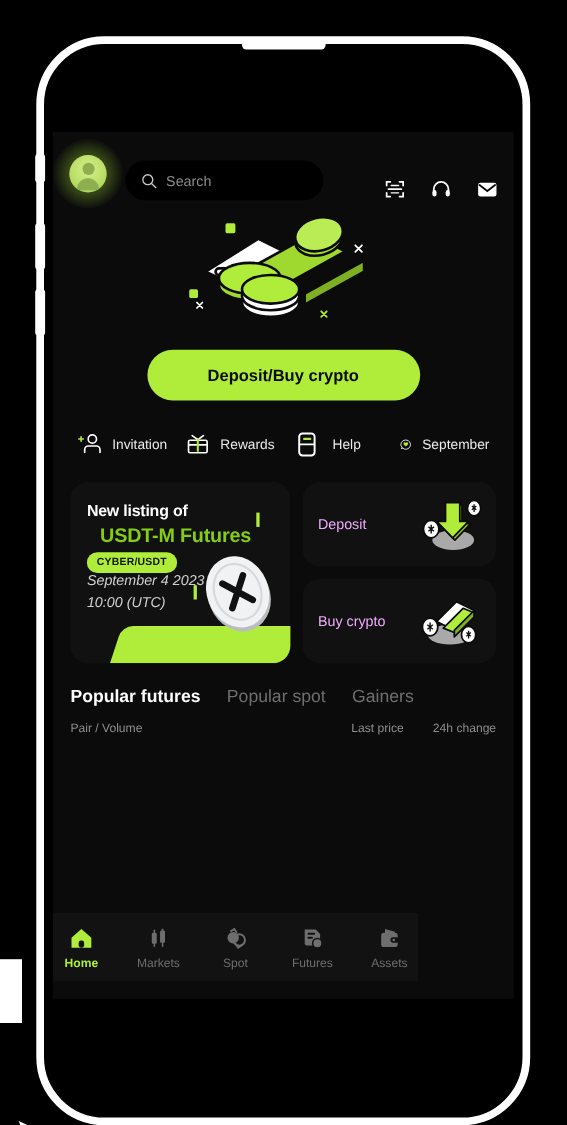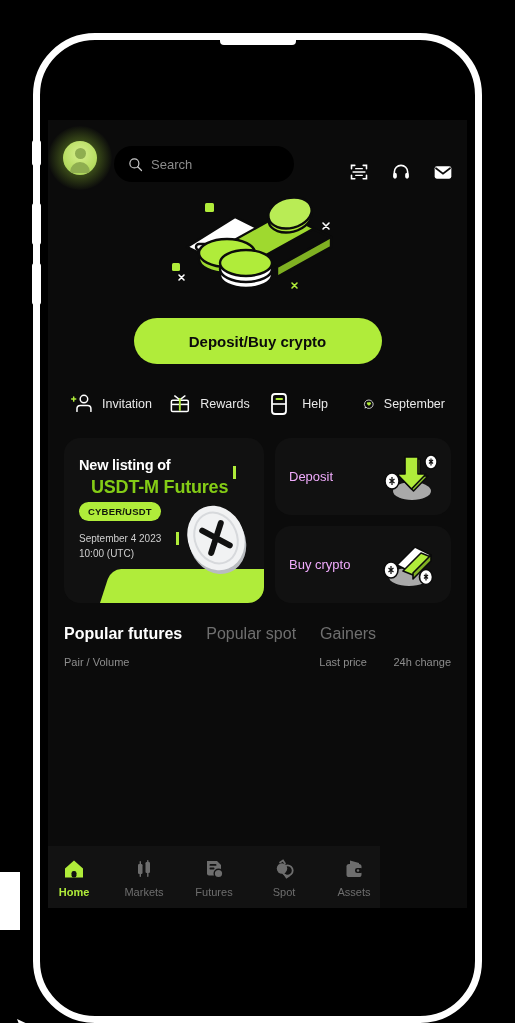--- a/index.html
+++ b/index.html
@@ -57,42 +57,42 @@
   .quick{display:flex;justify-content:space-between;padding:26px 22px 0;}
   .quick-item{width:82px;display:flex;flex-direction:row;align-items:center;gap:9px;cursor:pointer;}
   .quick-label{color:#e9e9e9;font-size:12.5px;}
 
   
   .cards{display:flex;gap:11px;padding:20px 16px 0;}
   .promo{position:relative;width:200px;height:165px;background:#111;border-radius:16px;overflow:hidden;flex:0 0 auto;cursor:pointer;}
   .promo-t1{position:absolute;left:15px;top:19px;color:#fff;font-size:14.5px;font-weight:700;letter-spacing:-.2px;}
   .promo-t2{position:absolute;left:15px;top:39px;color:#84cc16;font-size:18px;font-weight:700;letter-spacing:-.2px;margin-left:12px;}
   .promo-badge{position:absolute;left:15px;top:64px;background:#b0ec3a;color:#10160a;font-size:9.5px;font-weight:700;padding:4px 9px;border-radius:10px;letter-spacing:.2px;}
-  .promo-date{position:absolute;left:15px;top:93px;color:#cfcfcf;font-size:10px;line-height:1.5;}
+  .promo-date{position:absolute;left:15px;top:80px;color:#cfcfcf;font-size:13px;line-height:1.5;font-style:italic;}
   .promo-bottom{position:absolute;left:36px;bottom:0;width:190px;height:34px;background:#b0ec3a;
     border-radius:10px 0 0 0;transform:skewX(-18deg);transform-origin:bottom left;}
   .promo-tick{position:absolute;width:3px;height:13px;background:#b0ec3a;}
   .promo-coin{position:absolute;right:6px;top:58px;}
 
   .side-cards{display:flex;flex-direction:column;gap:11px;flex:1 1 auto;}
   .mini{position:relative;height:77px;background:#111;border-radius:16px;display:flex;align-items:center;padding:0 14px;box-sizing:border-box;cursor:pointer;}
   .mini-label{color:#f0abfc;font-size:13px;font-weight:500;}
   .mini-art{position:absolute;right:10px;top:50%;transform:translateY(-50%);}
 
   
   .tabs{display:flex;align-items:baseline;gap:24px;padding:22px 16px 0;}
   .tab{font-size:16px;color:#6f6f6f;font-weight:500;cursor:pointer;white-space:nowrap;}
   .tab.active{color:#fff;font-weight:700;}
   .cols{display:flex;padding:13px 16px 0;color:#8d8d8d;font-size:11px;}
   .col-pair{flex:1 1 auto;}
   .col-price{width:92px;text-align:right;}
   .col-change{width:84px;text-align:right;}
 
   
-  .bottomnav{position:absolute;left:0;bottom:0;width:332px;height:62px;background:#121212;display:flex;align-items:center;gap:18px;}
+  .bottomnav{position:absolute;left:0;bottom:16px;width:332px;height:62px;background:#121212;display:flex;align-items:center;gap:18px;}
   .nav-item{flex:1 1 0;display:flex;flex-direction:column;align-items:center;gap:5px;cursor:pointer;}
   .nav-label{font-size:11px;color:#6e6e6e;}
   .nav-item.active .nav-label{color:#b0ec3a;font-weight:700;}
 </style>
 </head>
 <body>
 
 <div id="stage">
 
   <div class="stray-block"></div>
@@ -312,40 +312,40 @@
             <rect x="7.6" y="4" width="1.4" height="16" rx="0.7"></rect>
             <rect x="13.5" y="5" width="4.5" height="11" rx="1.2"></rect>
             <rect x="15.1" y="3" width="1.4" height="17" rx="0.7"></rect>
           </g>
         </svg>
         <span class="nav-label">Markets</span>
       </div>
 
       <div class="nav-item">
         <svg width="24" height="24" viewBox="0 0 24 24">
+          <circle cx="10" cy="11.5" r="5.2" fill="#6e6e6e"></circle>
+          <circle cx="15.5" cy="13.5" r="5.2" fill="none" stroke="#6e6e6e" stroke-width="1.8"></circle>
+          <path d="M8 5.5 l3-2 2 3" fill="none" stroke="#6e6e6e" stroke-width="1.7" stroke-linecap="round"></path>
+          <path d="M17.5 18.5 l-3 2 -2-3" fill="none" stroke="#6e6e6e" stroke-width="1.7" stroke-linecap="round"></path>
+        </svg>
+        <span class="nav-label">Spot</span>
+      </div>
+
+      <div class="nav-item">
+        <svg width="24" height="24" viewBox="0 0 24 24">
           <path d="M5 4h10l4 4v8.5a2 2 0 0 1-2 2H7a2 2 0 0 1-2-2Z" fill="#6e6e6e"></path>
           <rect x="7.5" y="7" width="7" height="1.8" rx="0.9" fill="#121212"></rect>
           <rect x="7.5" y="10.6" width="5" height="1.8" rx="0.9" fill="#121212"></rect>
           <circle cx="16.5" cy="16.5" r="4.3" fill="#6e6e6e" stroke="#121212" stroke-width="1.4"></circle>
         </svg>
         <span class="nav-label">Futures</span>
       </div>
 
       <div class="nav-item">
         <svg width="24" height="24" viewBox="0 0 24 24">
-          <circle cx="10" cy="11.5" r="5.2" fill="#6e6e6e"></circle>
-          <circle cx="15.5" cy="13.5" r="5.2" fill="none" stroke="#6e6e6e" stroke-width="1.8"></circle>
-          <path d="M8 5.5 l3-2 2 3" fill="none" stroke="#6e6e6e" stroke-width="1.7" stroke-linecap="round"></path>
-          <path d="M17.5 18.5 l-3 2 -2-3" fill="none" stroke="#6e6e6e" stroke-width="1.7" stroke-linecap="round"></path>
-        </svg>
-        <span class="nav-label">Spot</span>
-      </div>
-
-      <div class="nav-item">
-        <svg width="24" height="24" viewBox="0 0 24 24">
           <path d="M8 3.5 L17 6 v2 H8 Z" fill="#6e6e6e"></path>
           <rect x="4.5" y="7" width="15" height="13" rx="2.6" fill="#6e6e6e"></rect>
           <rect x="13" y="11" width="8" height="5" rx="2.2" fill="#121212"></rect>
           <circle cx="16" cy="13.5" r="1.2" fill="#6e6e6e"></circle>
         </svg>
         <span class="nav-label">Assets</span>
       </div>
 
     </div>
 

